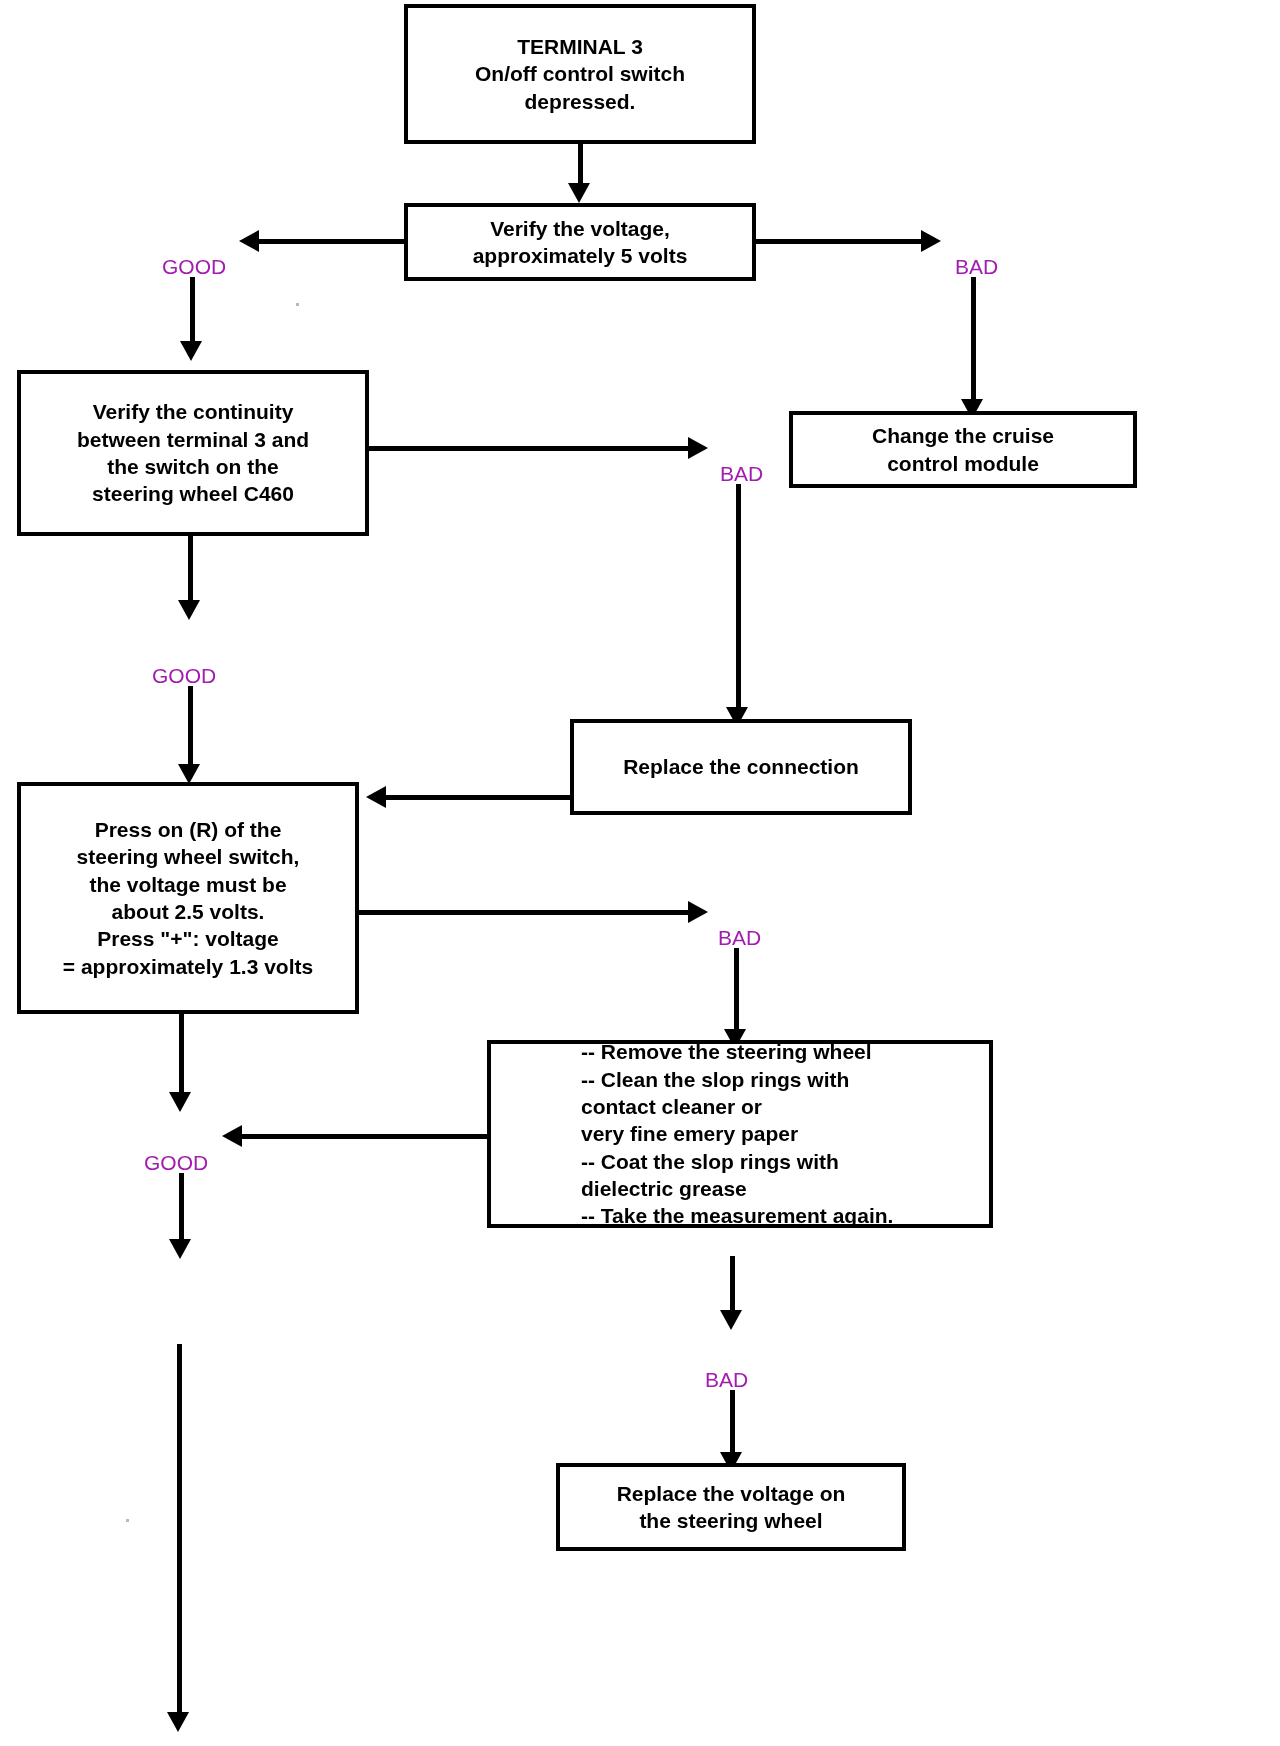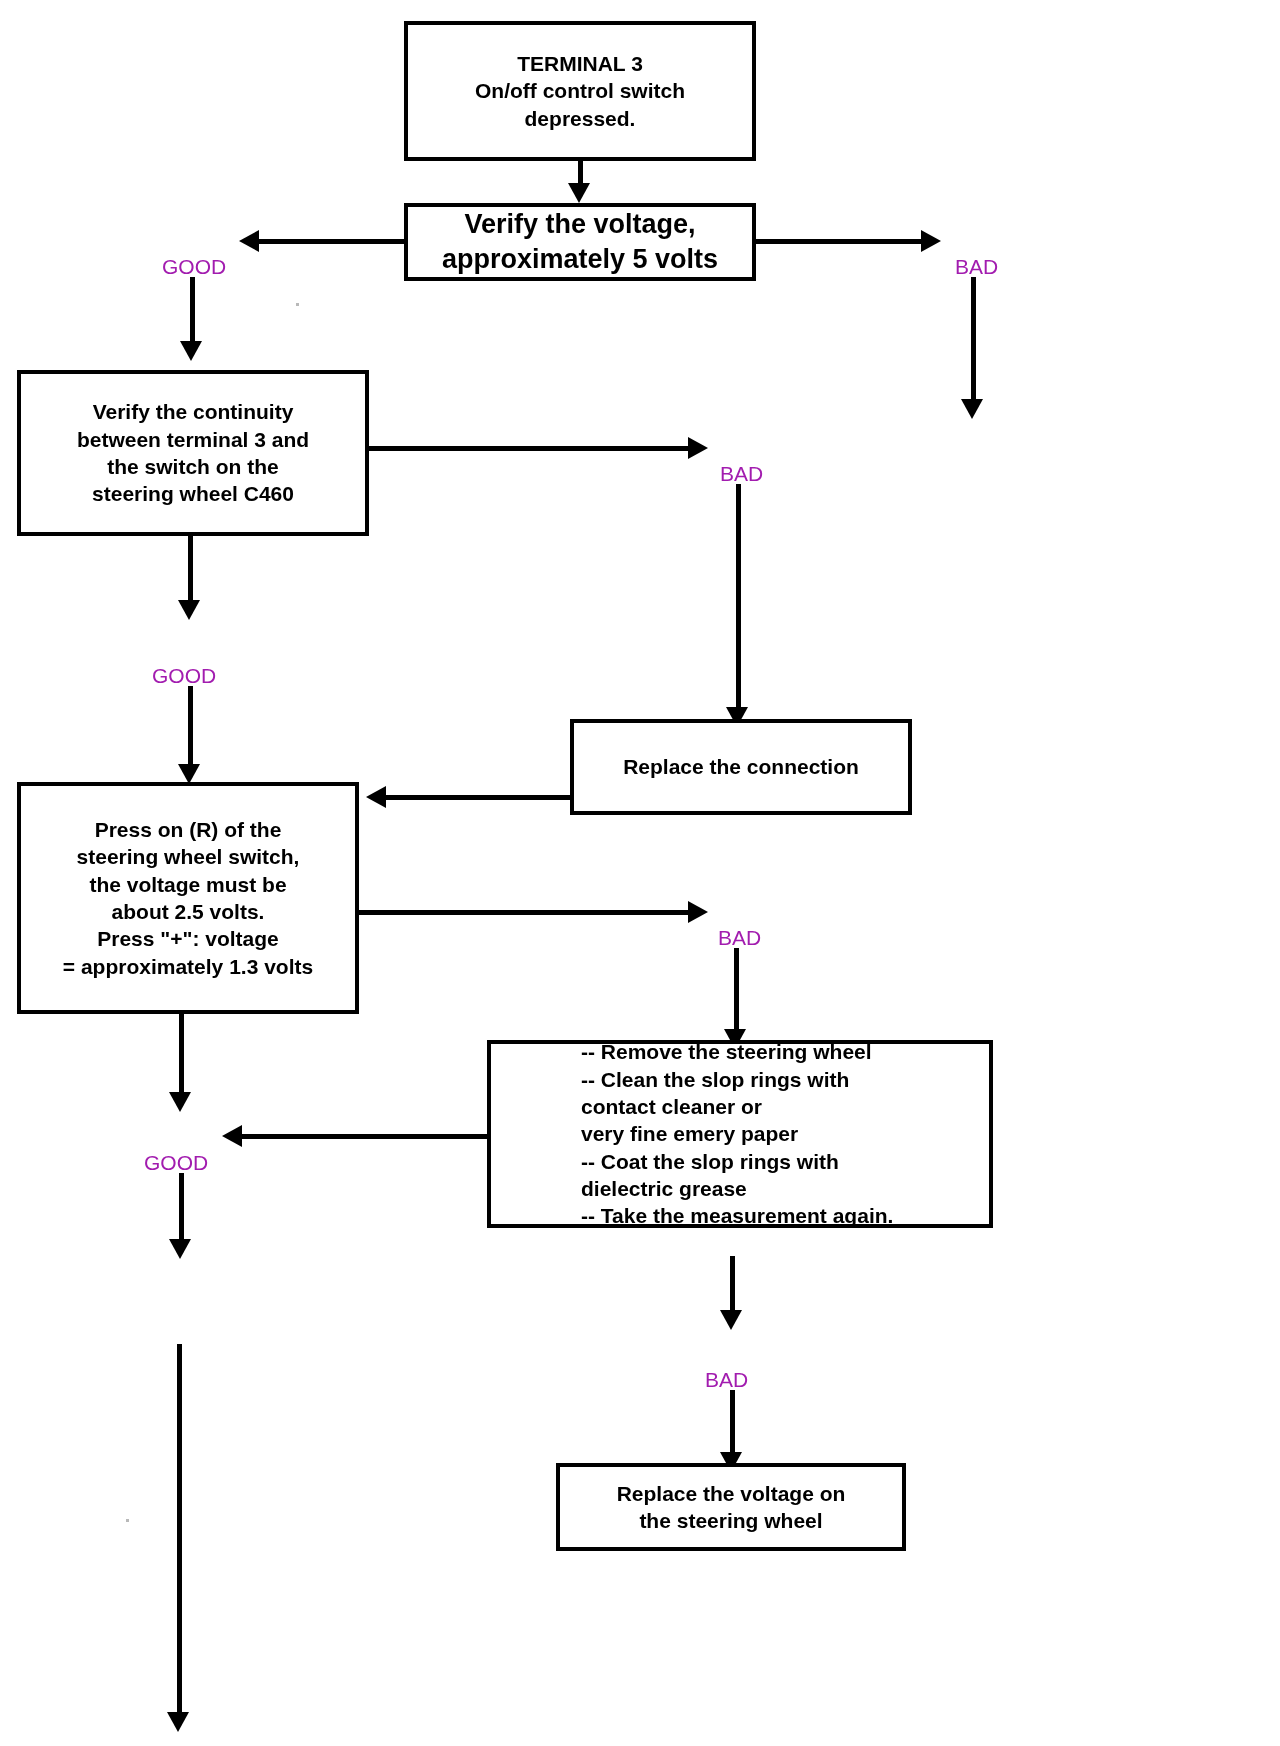--- a/index.html
+++ b/index.html
@@ -97,48 +97,52 @@
     width: 3px;
     height: 3px;
     z-index: 0;
   }
 </style>
 </head>
 <body>
 
 <div id="canvas">
 
-  <div class="node" style="left:404px; top:4px; width:352px; height:140px; font-size:21px;margin-top:17px;">
+  <div class="node" style="left:404px; top:4px; width:352px; height:140px; font-size:21px;">
     <span class="txt">TERMINAL 3
 On/off control switch
 depressed.</span>
   </div>
 
   <div class="vline" style="left:578px; top:144px; height:46px;"></div>
   <div class="arrow-down" style="left:568px; top:183px;"></div>
 
-  <div class="node" style="left:404px; top:203px; width:352px; height:78px; font-size:27px;">
+  <div class="node" style="left:404px; top:203px; width:352px; height:78px; font-size:21px;">
     <span class="txt">Verify the voltage,
 approximately 5 volts</span>
   </div>
 
   <div class="hline" style="left:248px; top:239px; width:158px;"></div>
   <div class="arrow-left" style="left:239px; top:230px;"></div>
   <div class="label" style="left:162px; top:228px; font-size:21px;">GOOD</div>
 
   <div class="vline" style="left:190px; top:258px; height:90px;"></div>
   <div class="arrow-down" style="left:180px; top:341px;"></div>
 
   <div class="hline" style="left:754px; top:239px; width:172px;"></div>
   <div class="arrow-right" style="left:921px; top:230px;"></div>
   <div class="label" style="left:955px; top:228px; font-size:21px;">BAD</div>
 
   <div class="vline" style="left:971px; top:258px; height:148px;"></div>
   <div class="arrow-down" style="left:961px; top:399px;"></div>
 
+  <div class="node" style="left:789px; top:411px; width:348px; height:77px; font-size:21px;">
+    <span class="txt">Change the cruise
+control module</span>
+  </div>
 
   <div class="node" style="left:17px; top:370px; width:352px; height:166px; font-size:21px;">
     <span class="txt">Verify the continuity
 between terminal 3 and
 the switch on the
 steering wheel C460</span>
   </div>
 
   <div class="hline" style="left:367px; top:446px; width:325px;"></div>
   <div class="arrow-right" style="left:688px; top:437px;"></div>

